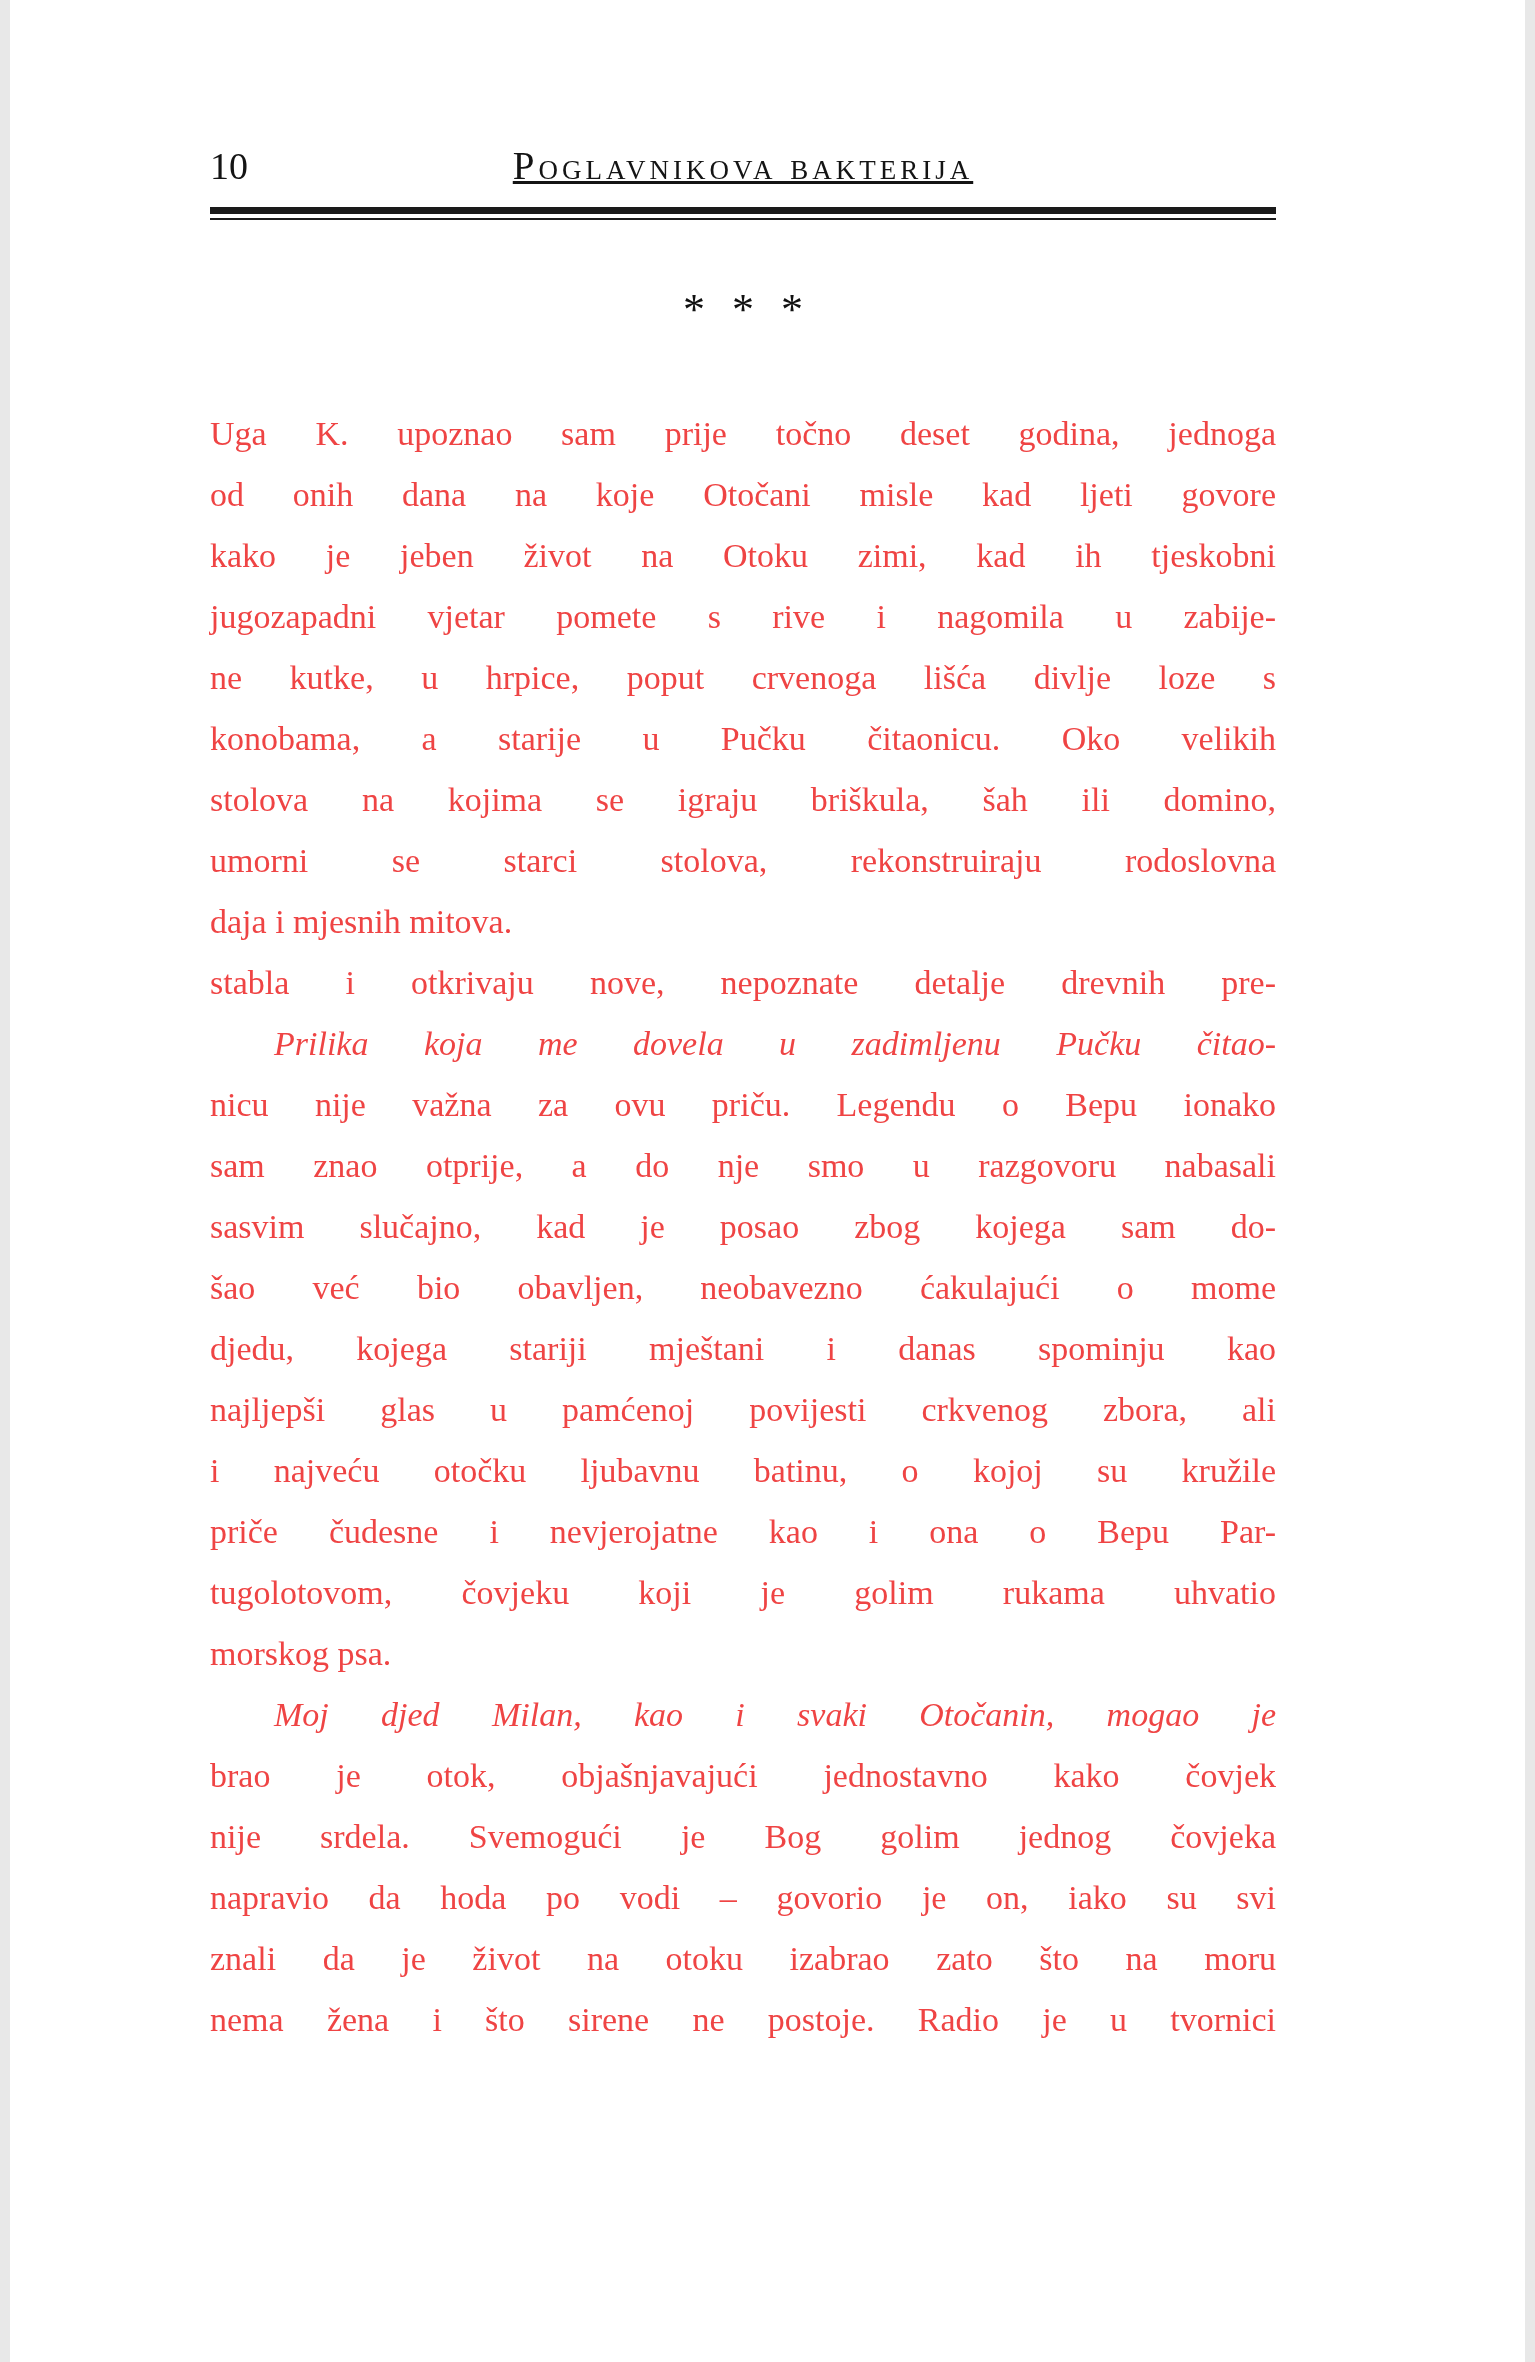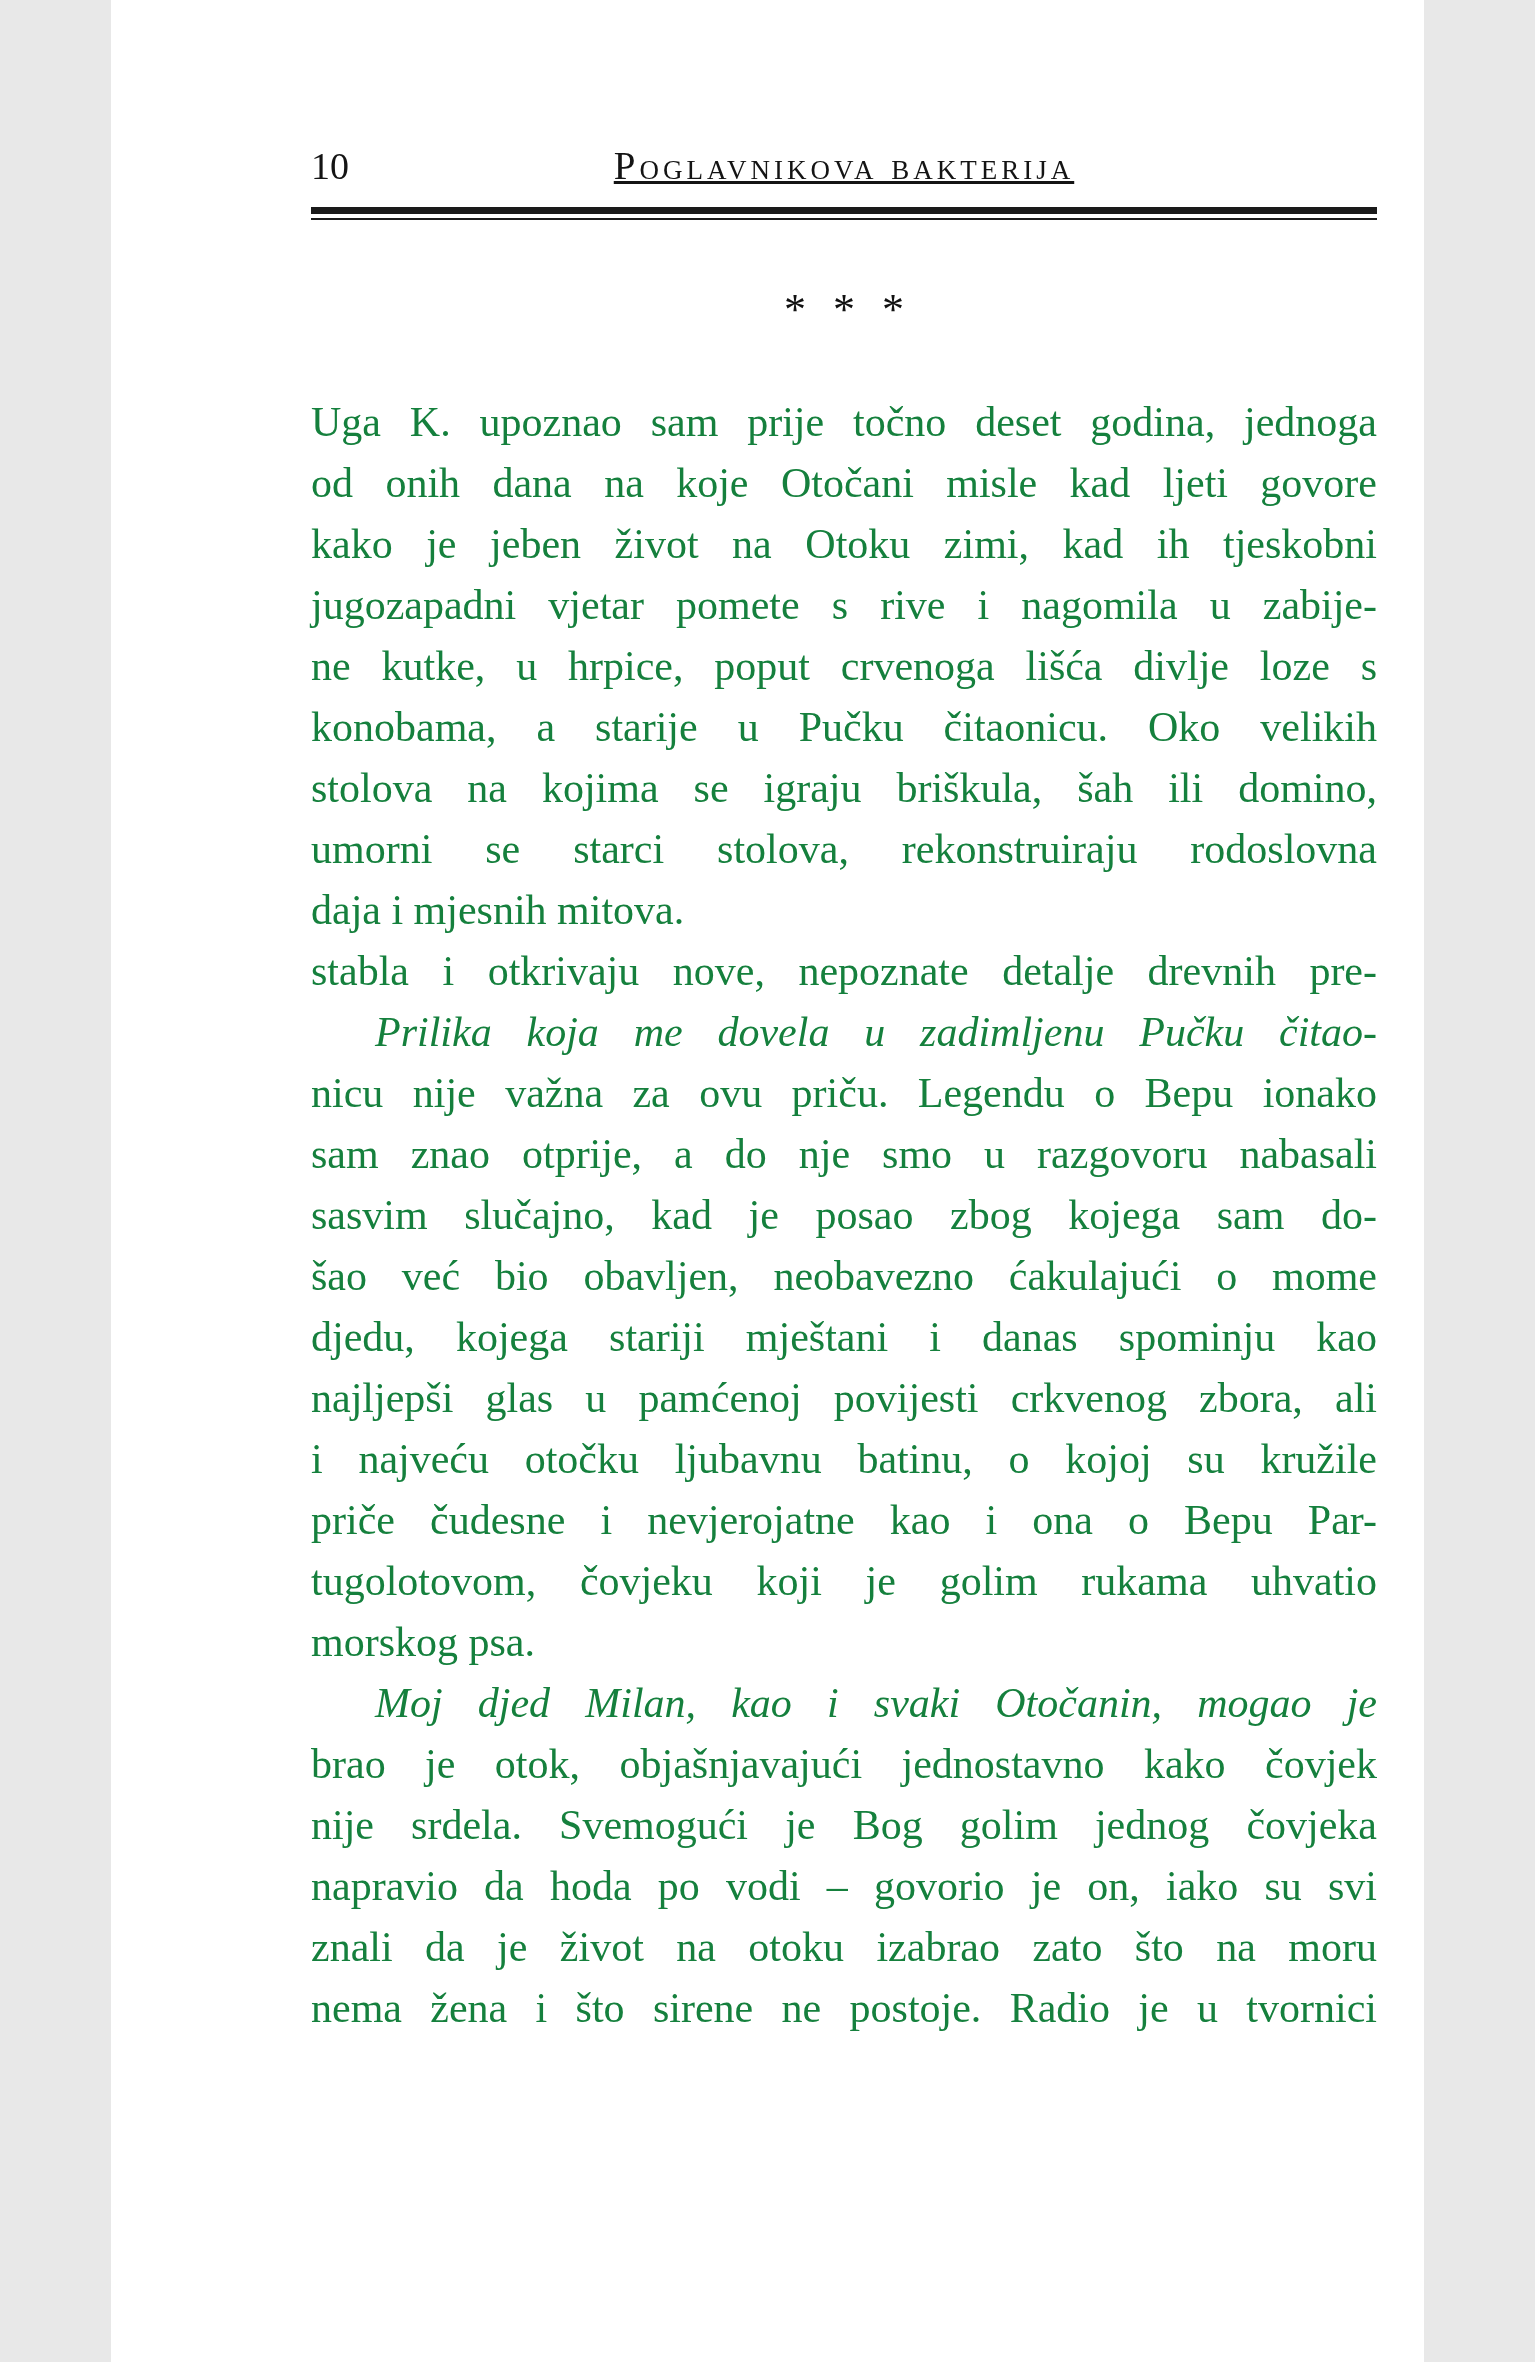--- a/index.html
+++ b/index.html
@@ -3,21 +3,21 @@
 <meta charset="utf-8">
 <style>
   html, body {
     margin: 0;
     padding: 0;
     background: #e8e8e8;
     font-family: "Liberation Serif", "DejaVu Serif", serif;
   }
   .page {
     position: relative;
-    width: 1313px;
+    width: 1515px;
     height: 2362px;
     background: #ffffff;
     color: #141414;
     margin: 0 auto;
     overflow: hidden;
   }
   .header-row {
     position: absolute;
     top: 142px;
     left: 200px;
@@ -64,25 +64,25 @@
     left: 200px;
     width: 1066px;
     text-align: center;
     font-size: 44px;
     line-height: 52px;
     word-spacing: 16px;
     color: #121212;
   }
   .body-text {
     position: absolute;
-    top: 392px;
+    top: 403px;
     left: 200px;
     width: 1066px;
-    font-size: 42px;
-    color: #15803d;
+    font-size: 34px;
+    color: #ef4444;
   }
   .para {
     margin: 0;
     padding: 0;
   }
   .line {
     display: block;
     height: 61px;
     line-height: 61px;
     text-align: justify;

